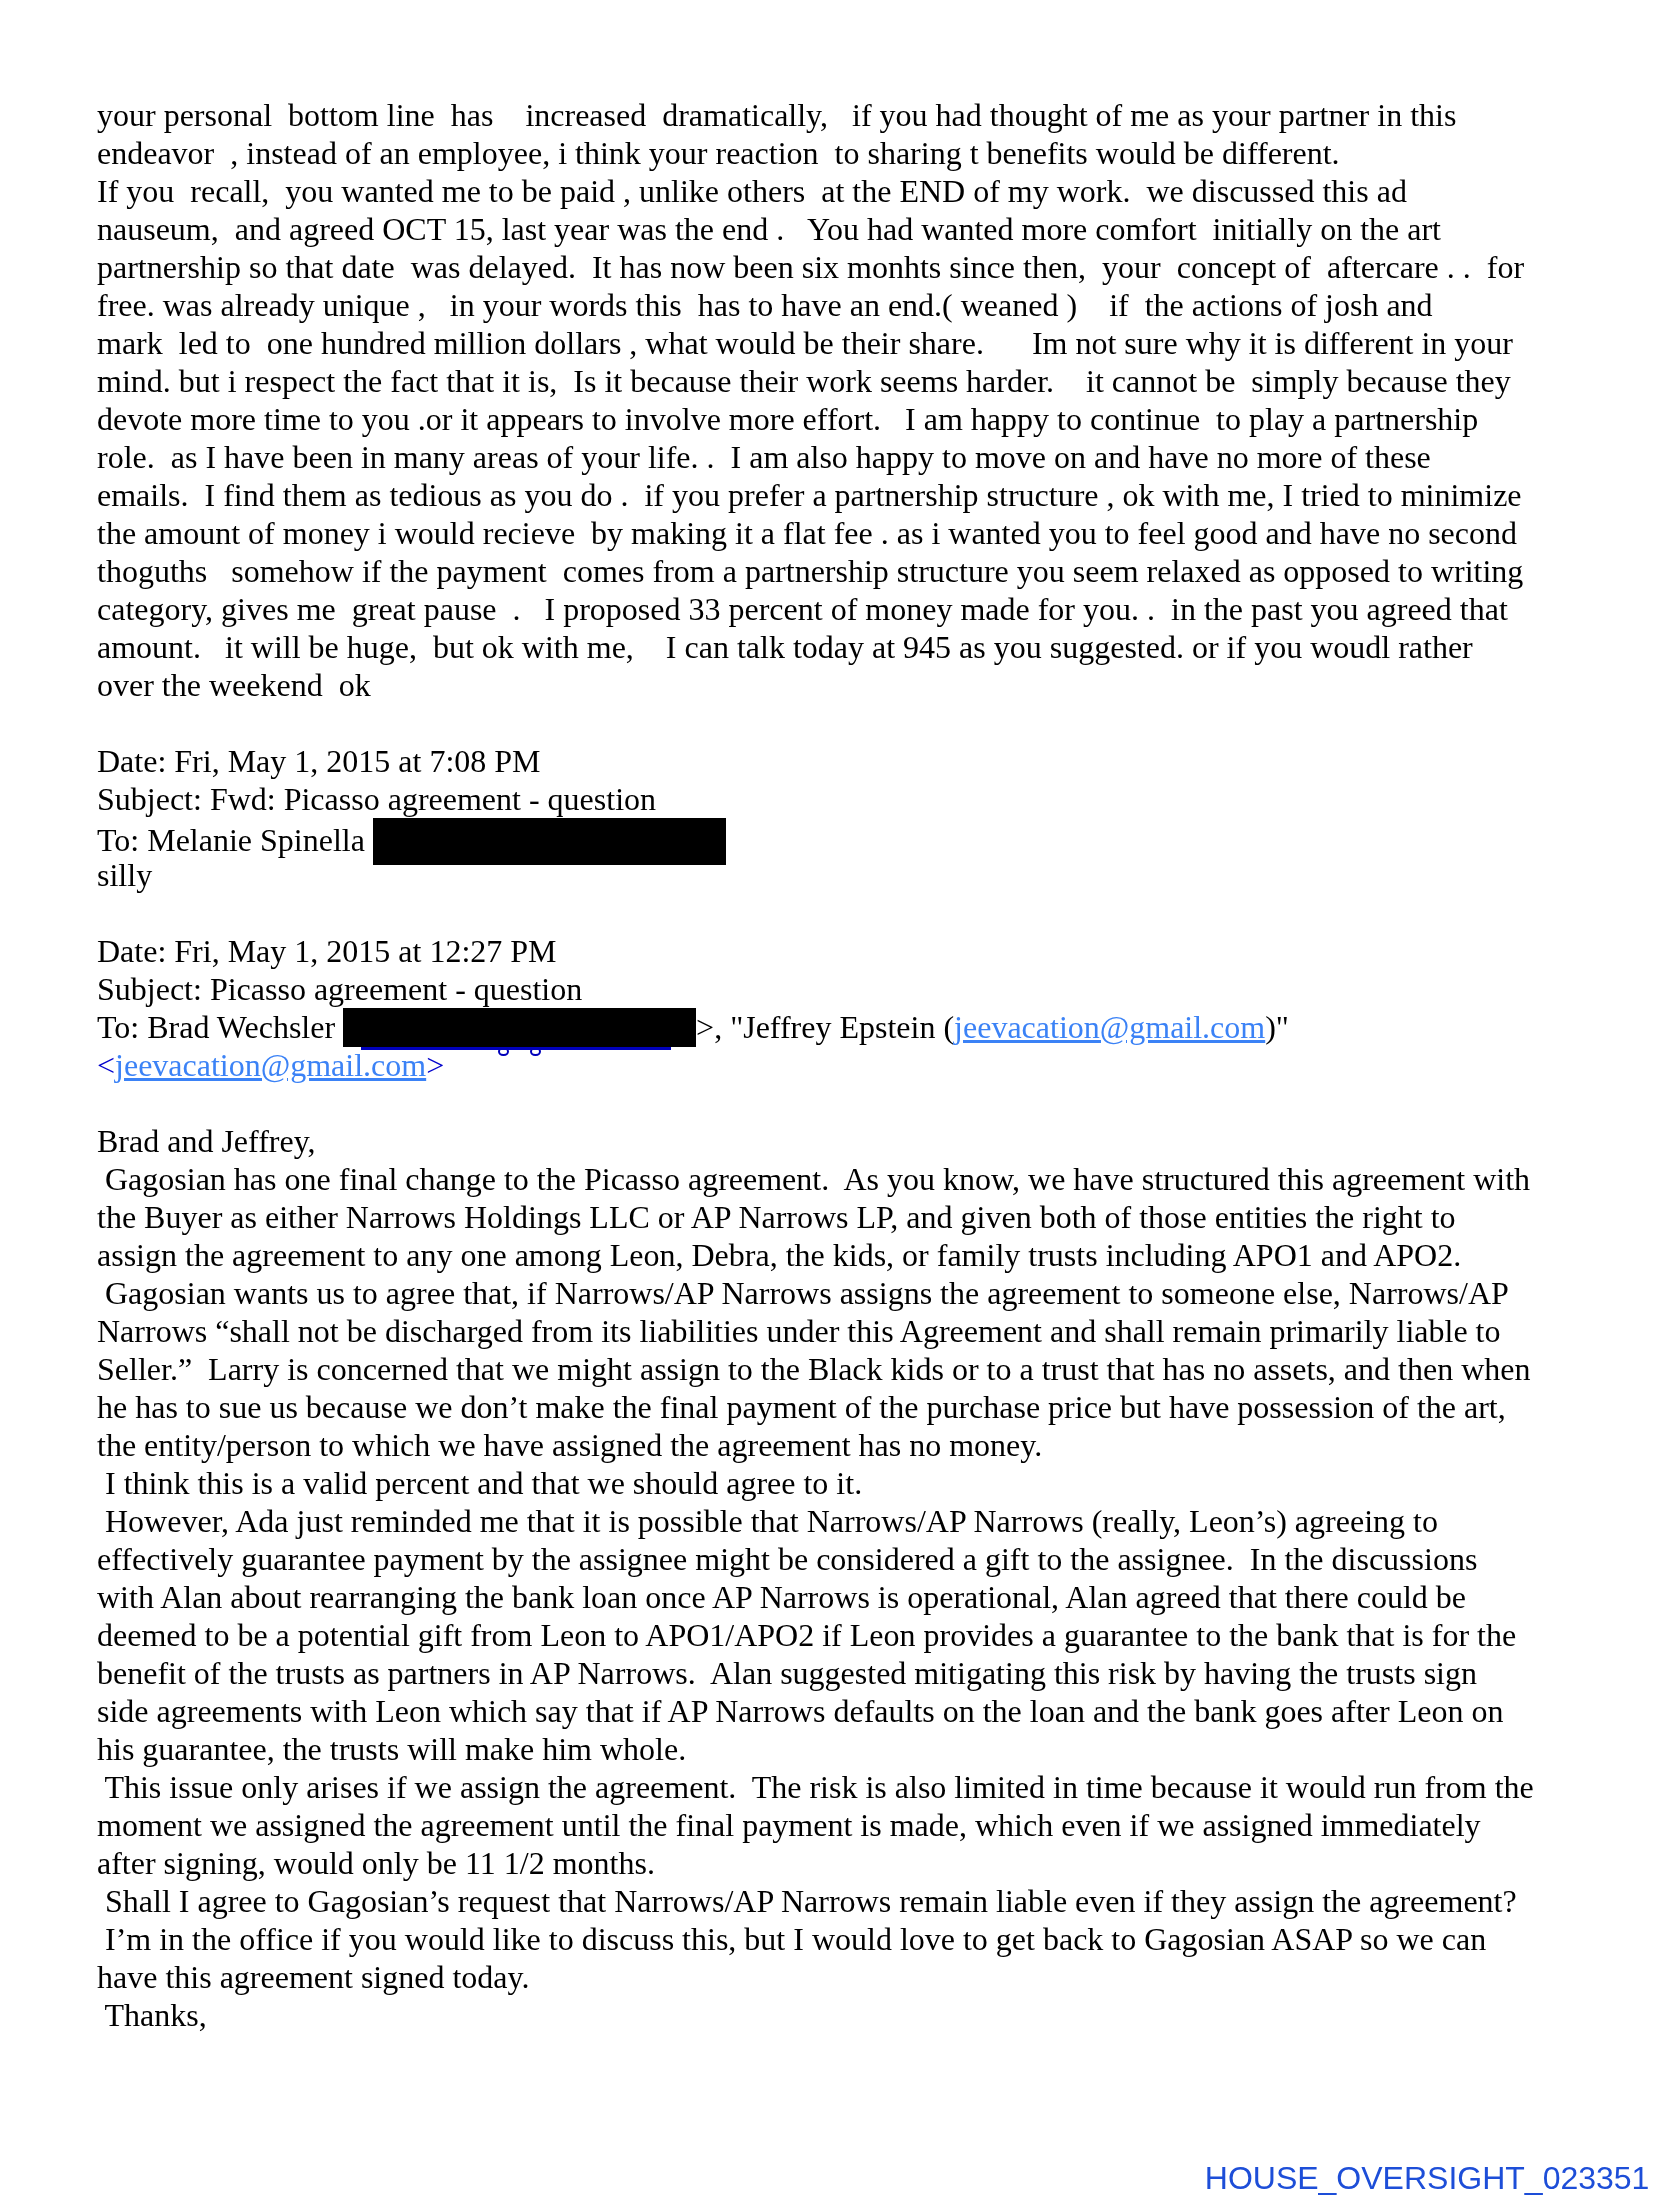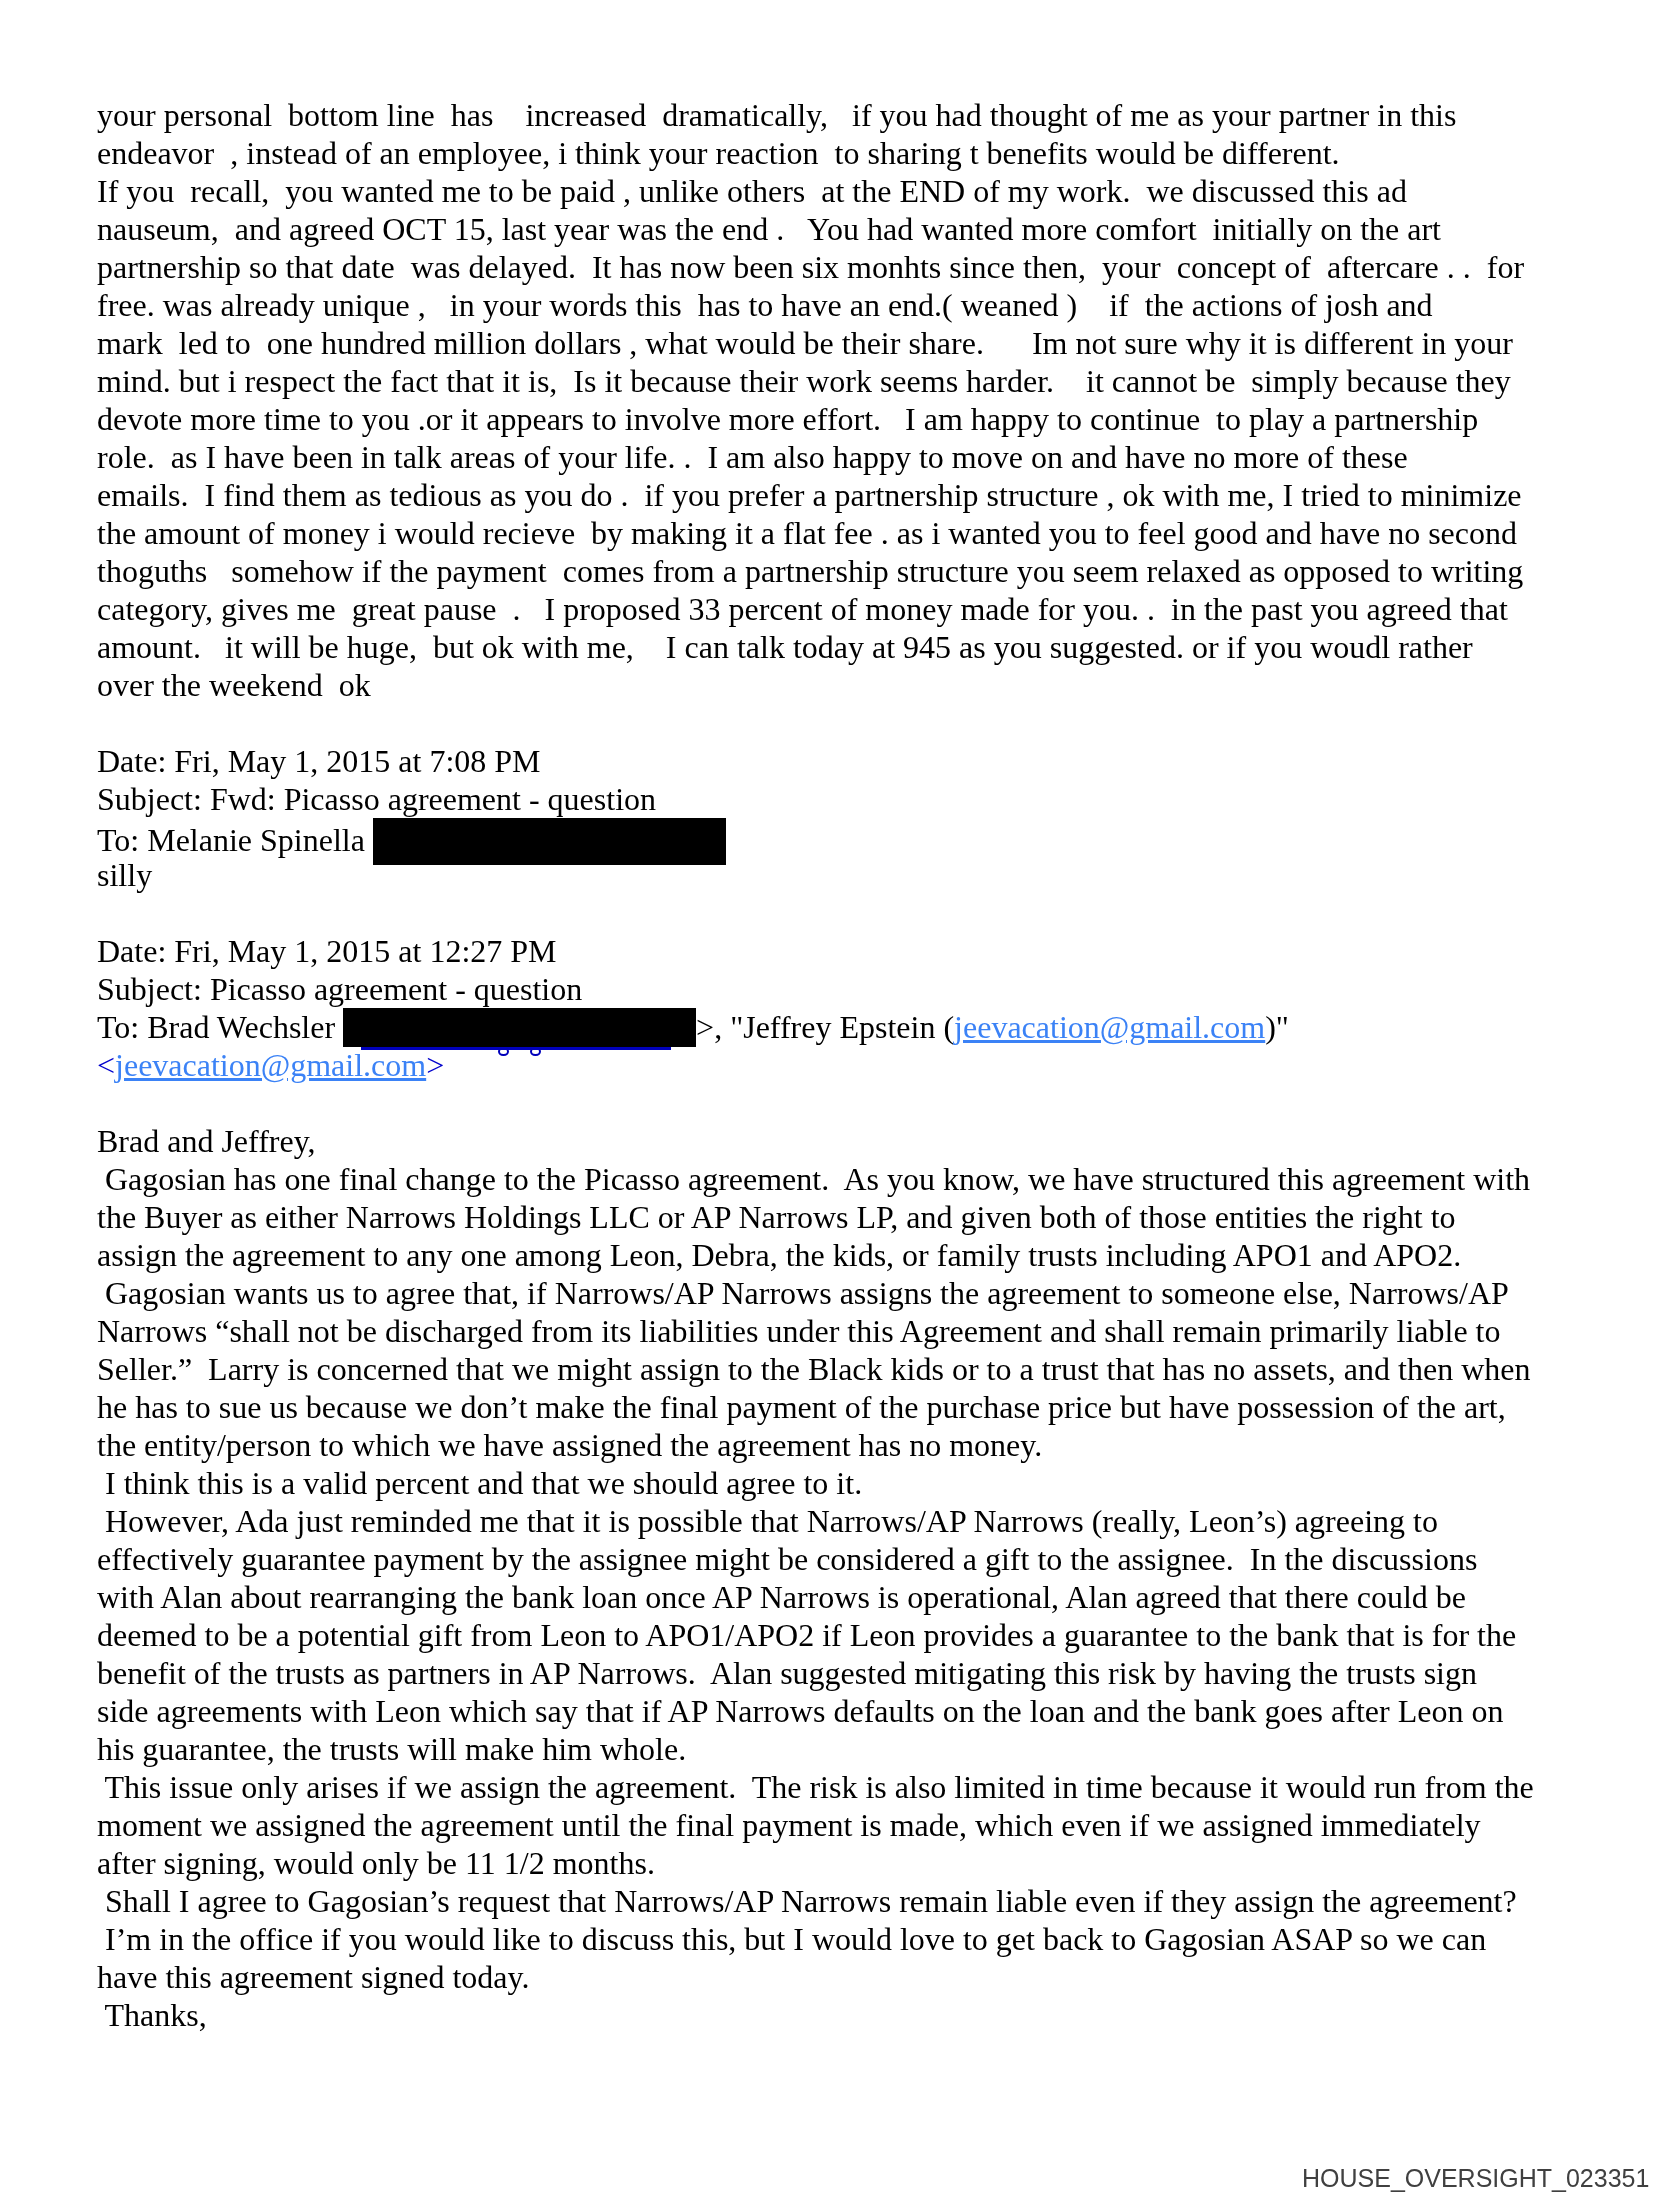--- a/index.html
+++ b/index.html
@@ -73,41 +73,41 @@
     box-sizing: border-box;
     background: transparent;
   }
   .peek-descender.d1 { left: 44%; }
   .peek-descender.d2 { left: 53%; }
   .bates-footer {
     position: absolute;
     top: 2159px;
     right: 19.6px;
     font-family: "Liberation Sans", sans-serif;
-    font-size: 25px;
+    font-size: 32px;
     line-height: 38px;
-    color: #404040;
+    color: #1d4ed8;
     white-space: pre;
   }
 </style>
 </head>
 <body>
 
 <div class="page">
   <div class="text-block" id="text-block">
       <div class="line"><span class="run">your personal  bottom line  has    increased  dramatically,   if you had thought of me as your partner in this</span></div>
       <div class="line"><span class="run">endeavor  , instead of an employee, i think your reaction  to sharing t benefits would be different.</span></div>
       <div class="line"><span class="run">If you  recall,  you wanted me to be paid , unlike others  at the END of my work.  we discussed this ad</span></div>
       <div class="line"><span class="run">nauseum,  and agreed OCT 15, last year was the end .   You had wanted more comfort  initially on the art</span></div>
       <div class="line"><span class="run">partnership so that date  was delayed.  It has now been six monhts since then,  your  concept of  aftercare . .  for</span></div>
       <div class="line"><span class="run">free. was already unique ,   in your words this  has to have an end.( weaned )    if  the actions of josh and</span></div>
       <div class="line"><span class="run">mark  led to  one hundred million dollars , what would be their share.      Im not sure why it is different in your</span></div>
       <div class="line"><span class="run">mind. but i respect the fact that it is,  Is it because their work seems harder.    it cannot be  simply because they</span></div>
       <div class="line"><span class="run">devote more time to you .or it appears to involve more effort.   I am happy to continue  to play a partnership</span></div>
-      <div class="line"><span class="run">role.  as I have been in talk areas of your life. .  I am also happy to move on and have no more of these</span></div>
+      <div class="line"><span class="run">role.  as I have been in many areas of your life. .  I am also happy to move on and have no more of these</span></div>
       <div class="line"><span class="run">emails.  I find them as tedious as you do .  if you prefer a partnership structure , ok with me, I tried to minimize</span></div>
       <div class="line"><span class="run">the amount of money i would recieve  by making it a flat fee . as i wanted you to feel good and have no second</span></div>
       <div class="line"><span class="run">thoguths   somehow if the payment  comes from a partnership structure you seem relaxed as opposed to writing</span></div>
       <div class="line"><span class="run">category, gives me  great pause  .   I proposed 33 percent of money made for you. .  in the past you agreed that</span></div>
       <div class="line"><span class="run">amount.   it will be huge,  but ok with me,    I can talk today at 945 as you suggested. or if you woudl rather</span></div>
       <div class="line"><span class="run">over the weekend  ok</span></div>
       <div class="line"></div>
       <div class="line"><span class="run">Date: Fri, May 1, 2015 at 7:08 PM</span></div>
       <div class="line"><span class="run">Subject: Fwd: Picasso agreement - question</span></div>
       <div class="line"><span class="run">To: Melanie Spinella </span><span class="redact redact-1"></span></div>

